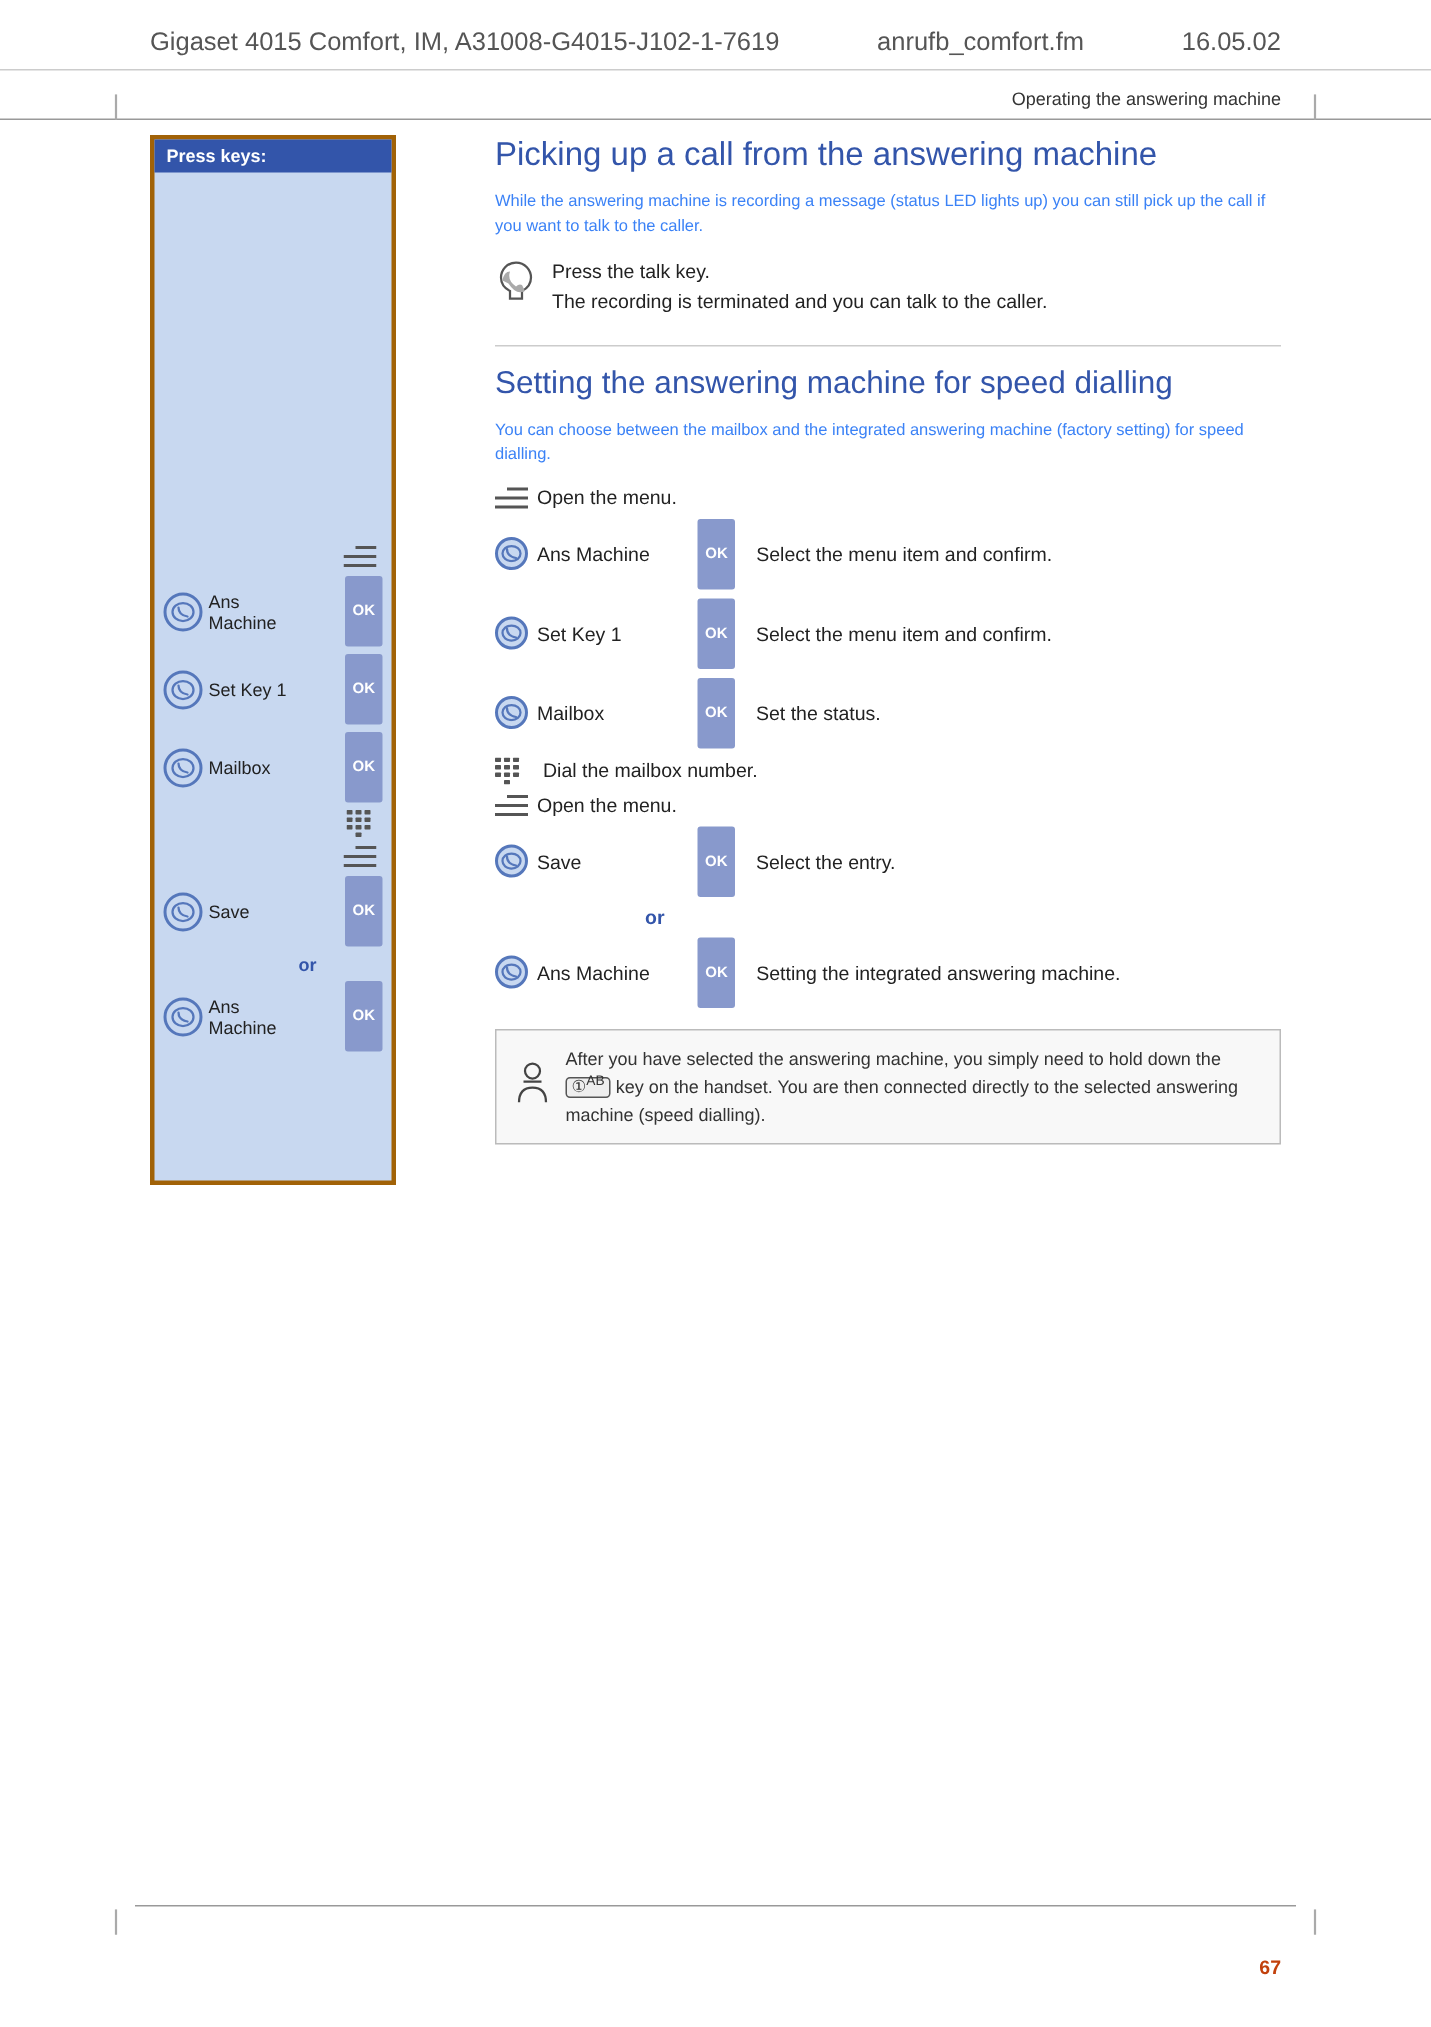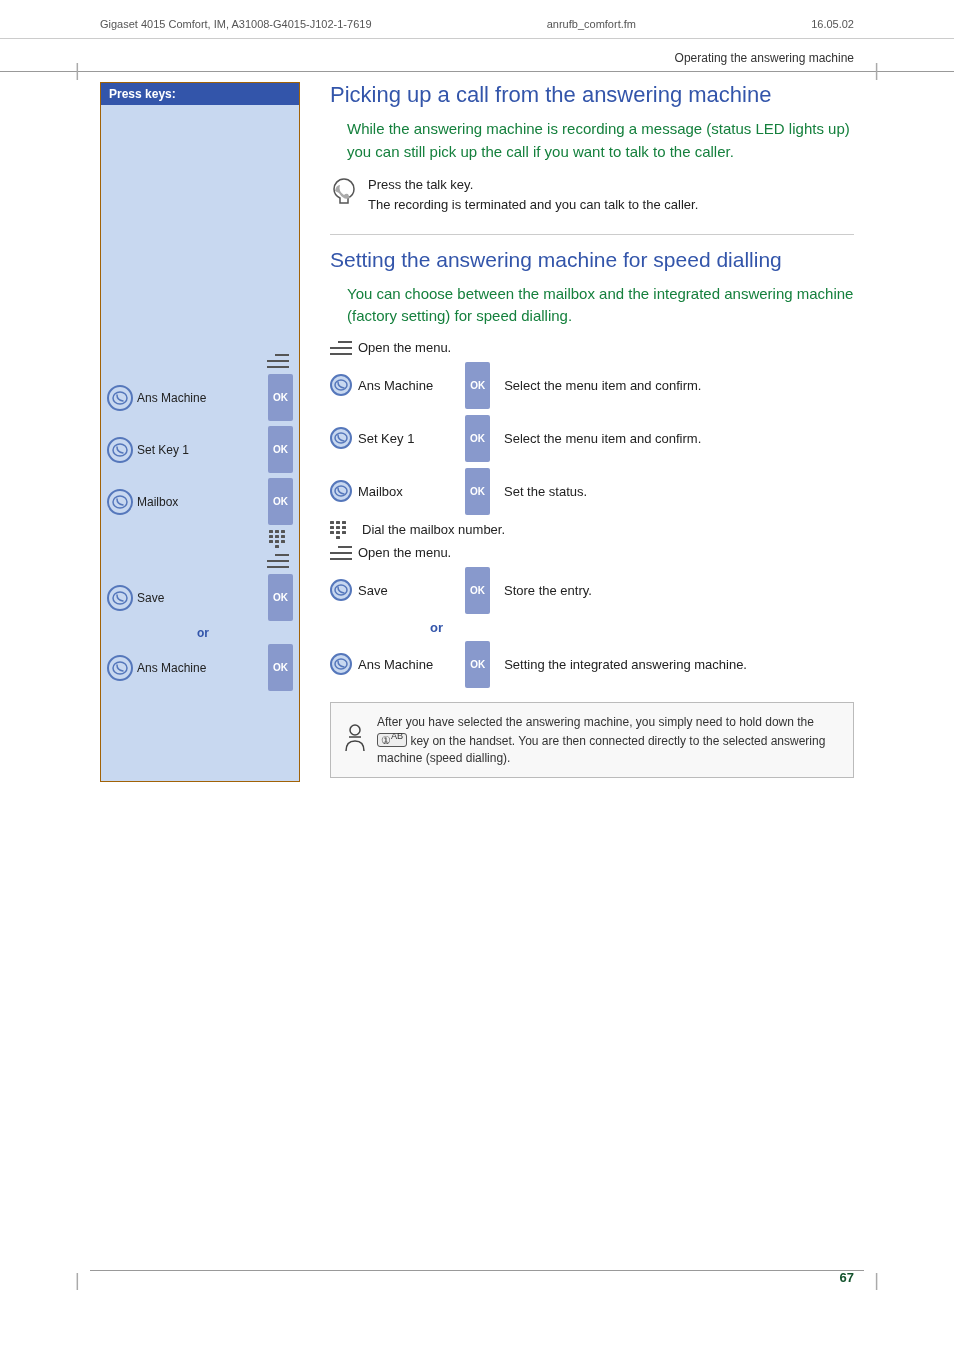--- a/index.html
+++ b/index.html
@@ -12,21 +12,21 @@
       color: #222;
       position: relative;
     }
 
     
     .header {
       display: flex;
       justify-content: space-between;
       align-items: center;
       padding: 18px 100px 8px 100px;
-      font-size: 11px;
+      font-size: 17px;
       color: #555;
       border-bottom: 1px solid #ccc;
       margin-bottom: 6px;
     }
 
     
     .section-heading {
       text-align: right;
       padding: 6px 100px 6px 44px;
       font-size: 12px;
@@ -43,22 +43,22 @@
 
     
     .left-col {
       width: 210px;
       min-width: 210px;
       margin-right: 20px;
     }
 
     .press-keys-panel {
       background: #c8d8f0;
-      border: 1px solid #a16207;
-      width: 200px;
+      border: 3px solid #a16207;
+      width: 164px;
       min-height: 700px;
       padding: 0;
     }
 
     .press-keys-header {
       background: #3355aa;
       color: #fff;
       font-size: 12px;
       font-weight: bold;
       padding: 4px 8px;
@@ -140,25 +140,24 @@
 
     .section-title-sm {
       font-size: 21px;
       color: #3355aa;
       font-weight: normal;
       line-height: 1.2;
       margin-bottom: 10px;
     }
 
     .body-text {
-      font-size: 15px;
+      font-size: 11px;
       line-height: 1.5;
-      color: #15803d;
+      color: #3b82f6;
       margin-bottom: 12px;
-      margin-left: 17px;
     }
 
     
     .instruction-row {
       display: flex;
       align-items: flex-start;
       margin-bottom: 20px;
       gap: 10px;
     }
 
@@ -196,25 +195,25 @@
       flex-shrink: 0;
       width: 24px;
       text-align: center;
       font-size: 14px;
       color: #444;
     }
 
     
     .page-number {
       position: absolute;
-      bottom: 66px;
+      bottom: 32px;
       right: 100px;
       font-size: 13px;
       font-weight: bold;
-      color: #14532d;
+      color: #c2410c;
     }
 
     
     .footer-line {
       position: absolute;
       bottom: 80px;
       left: 90px;
       right: 90px;
       height: 1px;
       background: #999;
@@ -452,21 +451,21 @@
 
     <div class="step-row">
       <div class="phone-icon" style="width:22px;height:22px;flex-shrink:0;">
         <svg width="14" height="12" viewBox="0 0 14 12">
           <ellipse cx="7" cy="6" rx="6" ry="5" fill="#c8d8f0" stroke="#5577bb" stroke-width="1.5"></ellipse>
           <path d="M4 3 Q4 8 10 9" stroke="#5577bb" stroke-width="1.5" fill="none" stroke-linecap="round"></path>
         </svg>
       </div>
       <span style="min-width:75px;">Save</span>
       <span class="ok-badge">OK</span>
-      <span style="margin-left:8px;">Store the entry.</span>
+      <span style="margin-left:8px;">Select the entry.</span>
     </div>
 
     <div class="step-row">
       <span style="font-weight:bold; color:#3355aa; font-size:13px; margin-left:100px;">or</span>
     </div>
 
     <div class="step-row">
       <div class="phone-icon" style="width:22px;height:22px;flex-shrink:0;">
         <svg width="14" height="12" viewBox="0 0 14 12">
           <ellipse cx="7" cy="6" rx="6" ry="5" fill="#c8d8f0" stroke="#5577bb" stroke-width="1.5"></ellipse>

